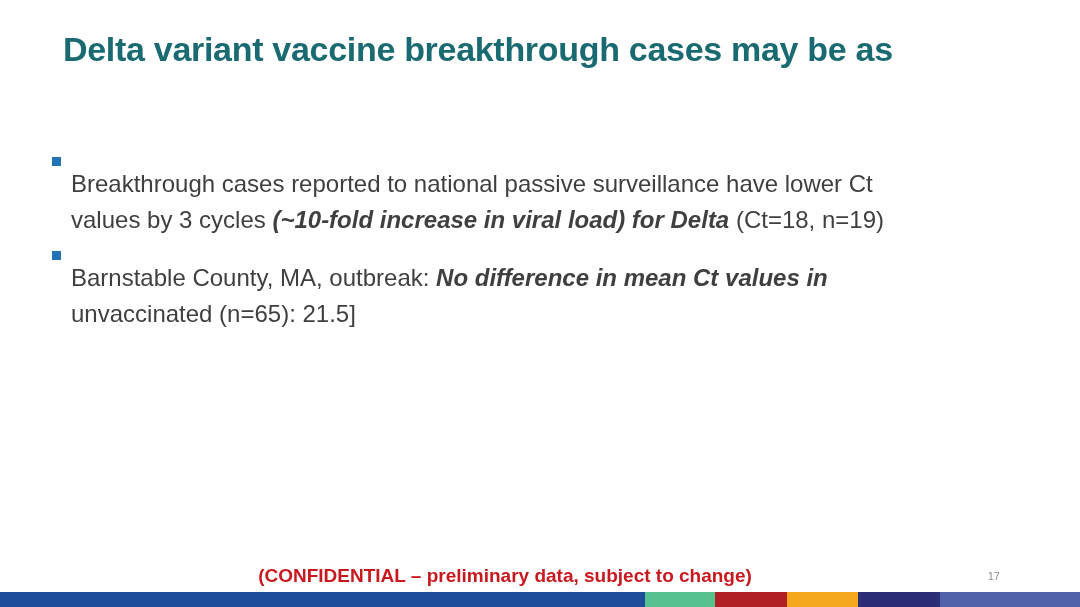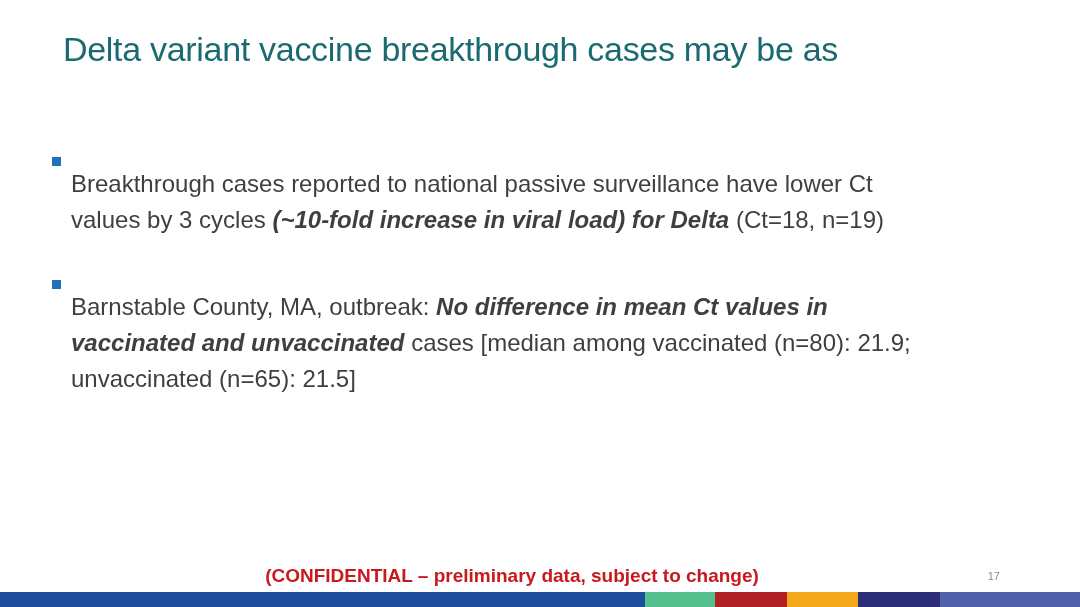--- a/index.html
+++ b/index.html
@@ -15,40 +15,39 @@
     overflow: hidden;
     font-family: "Liberation Sans", sans-serif;
   }
   .title-block {
     position: absolute;
     left: 63px;
     top: 28px;
     width: 980px;
     color: var(--title-teal, #1a6a71);
     font-size: 34px;
-    font-weight: normal;
+    font-weight: bold;
     line-height: 43px;
     letter-spacing: -0.3px;
   }
   .bullets {
     position: absolute;
     left: 52px;
     top: 144px;
     width: 975px;
     color: var(--body-gray, #3f3f3f);
     font-size: 24px;
     line-height: 36px;
   }
   .bullet-item {
     display: flex;
     align-items: flex-start;
     flex-direction: column;
   }
   .bullet-item + .bullet-item {
-    margin-top: 29px;
   }
   .bullet-marker {
     flex: 0 0 auto;
     width: 9px;
     height: 9px;
     margin-top: 13px;
     background: var(--bullet-blue, #2272b8);
   }
   .bullet-text {
     margin-left: 19px;
@@ -58,21 +57,20 @@
   .footer-confidential {
     position: absolute;
     left: 0;
     bottom: 20px;
     width: 1010px;
     text-align: center;
     color: var(--footer-red, #c9181e);
     font-size: 19px;
     font-weight: bold;
     line-height: 22px;
-    padding-left: 7px;
   }
   .page-number {
     position: absolute;
     right: 80px;
     bottom: 24px;
     color: var(--page-gray, #8c8c8c);
     font-size: 11px;
     line-height: 14px;
   }
   .bottom-bar {
@@ -106,21 +104,20 @@
       <div class="bullet-text">
         <div class="bullet-line"><span>Breakthrough cases reported to national passive surveillance have lower Ct</span></div>
         <div class="bullet-line"><span>values by 3 cycles </span><span class="b">(~10-fold increase in viral load) for Delta </span><span>(Ct=18, n=19)</span></div>
       </div>
     </div>
 
     <div class="bullet-item">
       <span class="bullet-marker"></span>
       <div class="bullet-text">
         <div class="bullet-line"><span>Barnstable County, MA, outbreak: </span><span class="b">No difference in mean Ct values in</span></div>
-        <div class="bullet-line"><span class="b">vaccinated and unvaccinated</span><span> cases [median among vaccinated (n=80): 21.9;</span></div>
         <div class="bullet-line"><span>unvaccinated (n=65): 21.5]</span></div>
       </div>
     </div>
 
   </div>
 
   <div class="footer-confidential">(CONFIDENTIAL – preliminary data, subject to change)</div>
 
   <div class="page-number">17</div>
 

